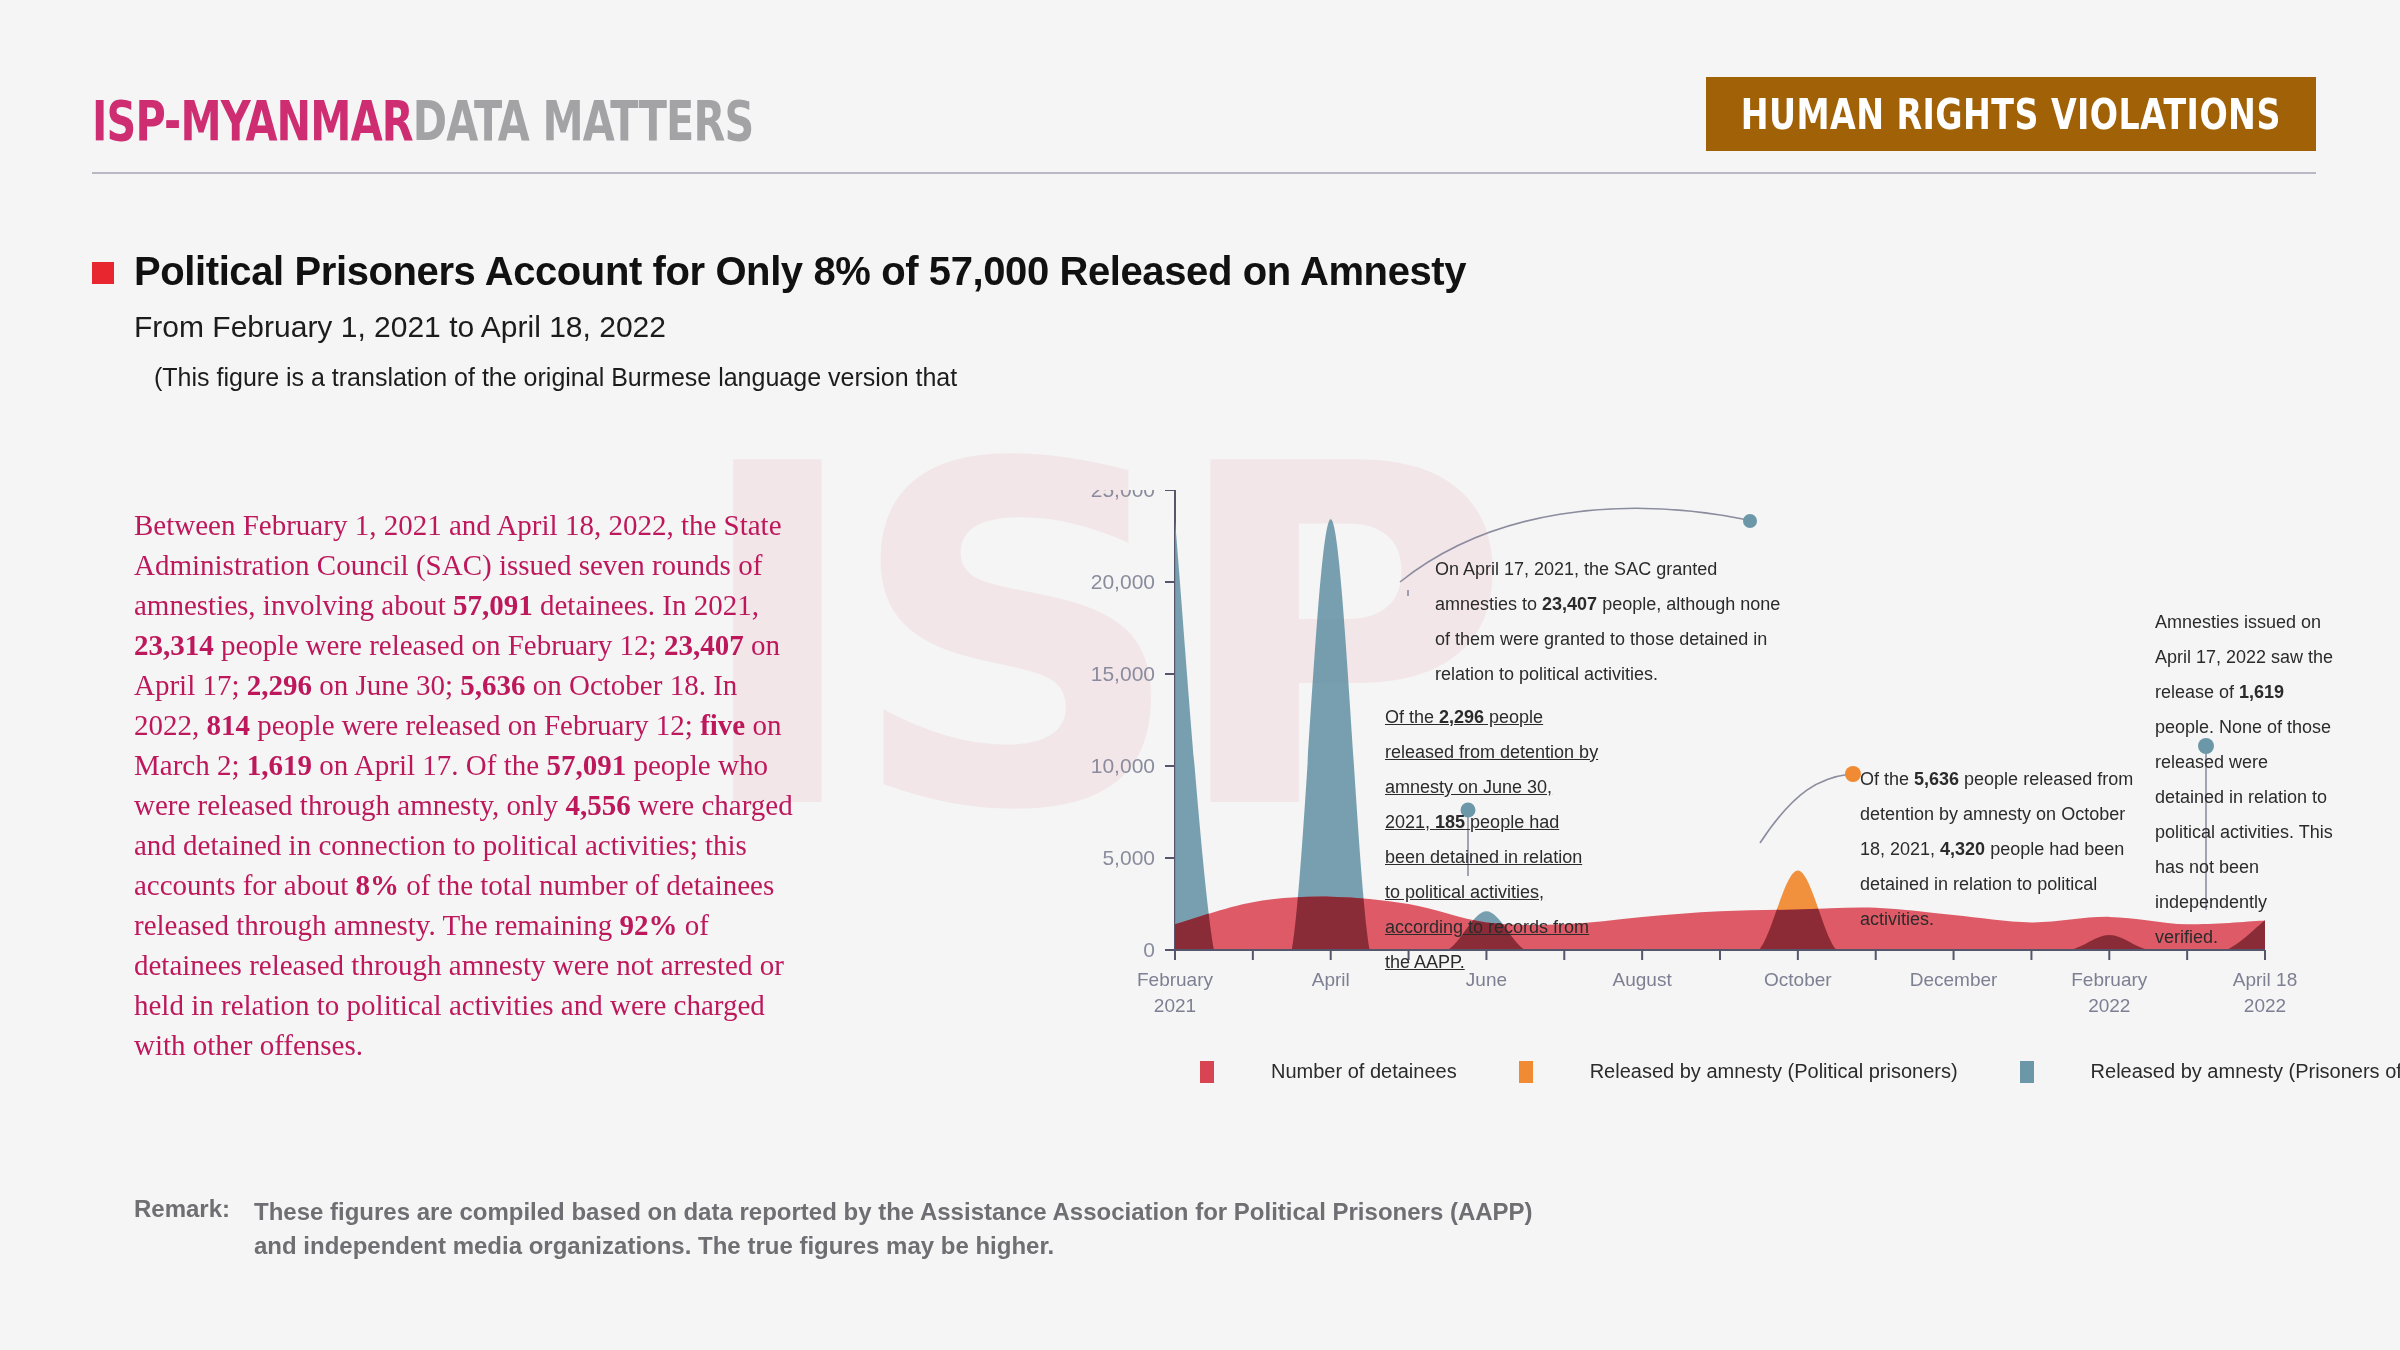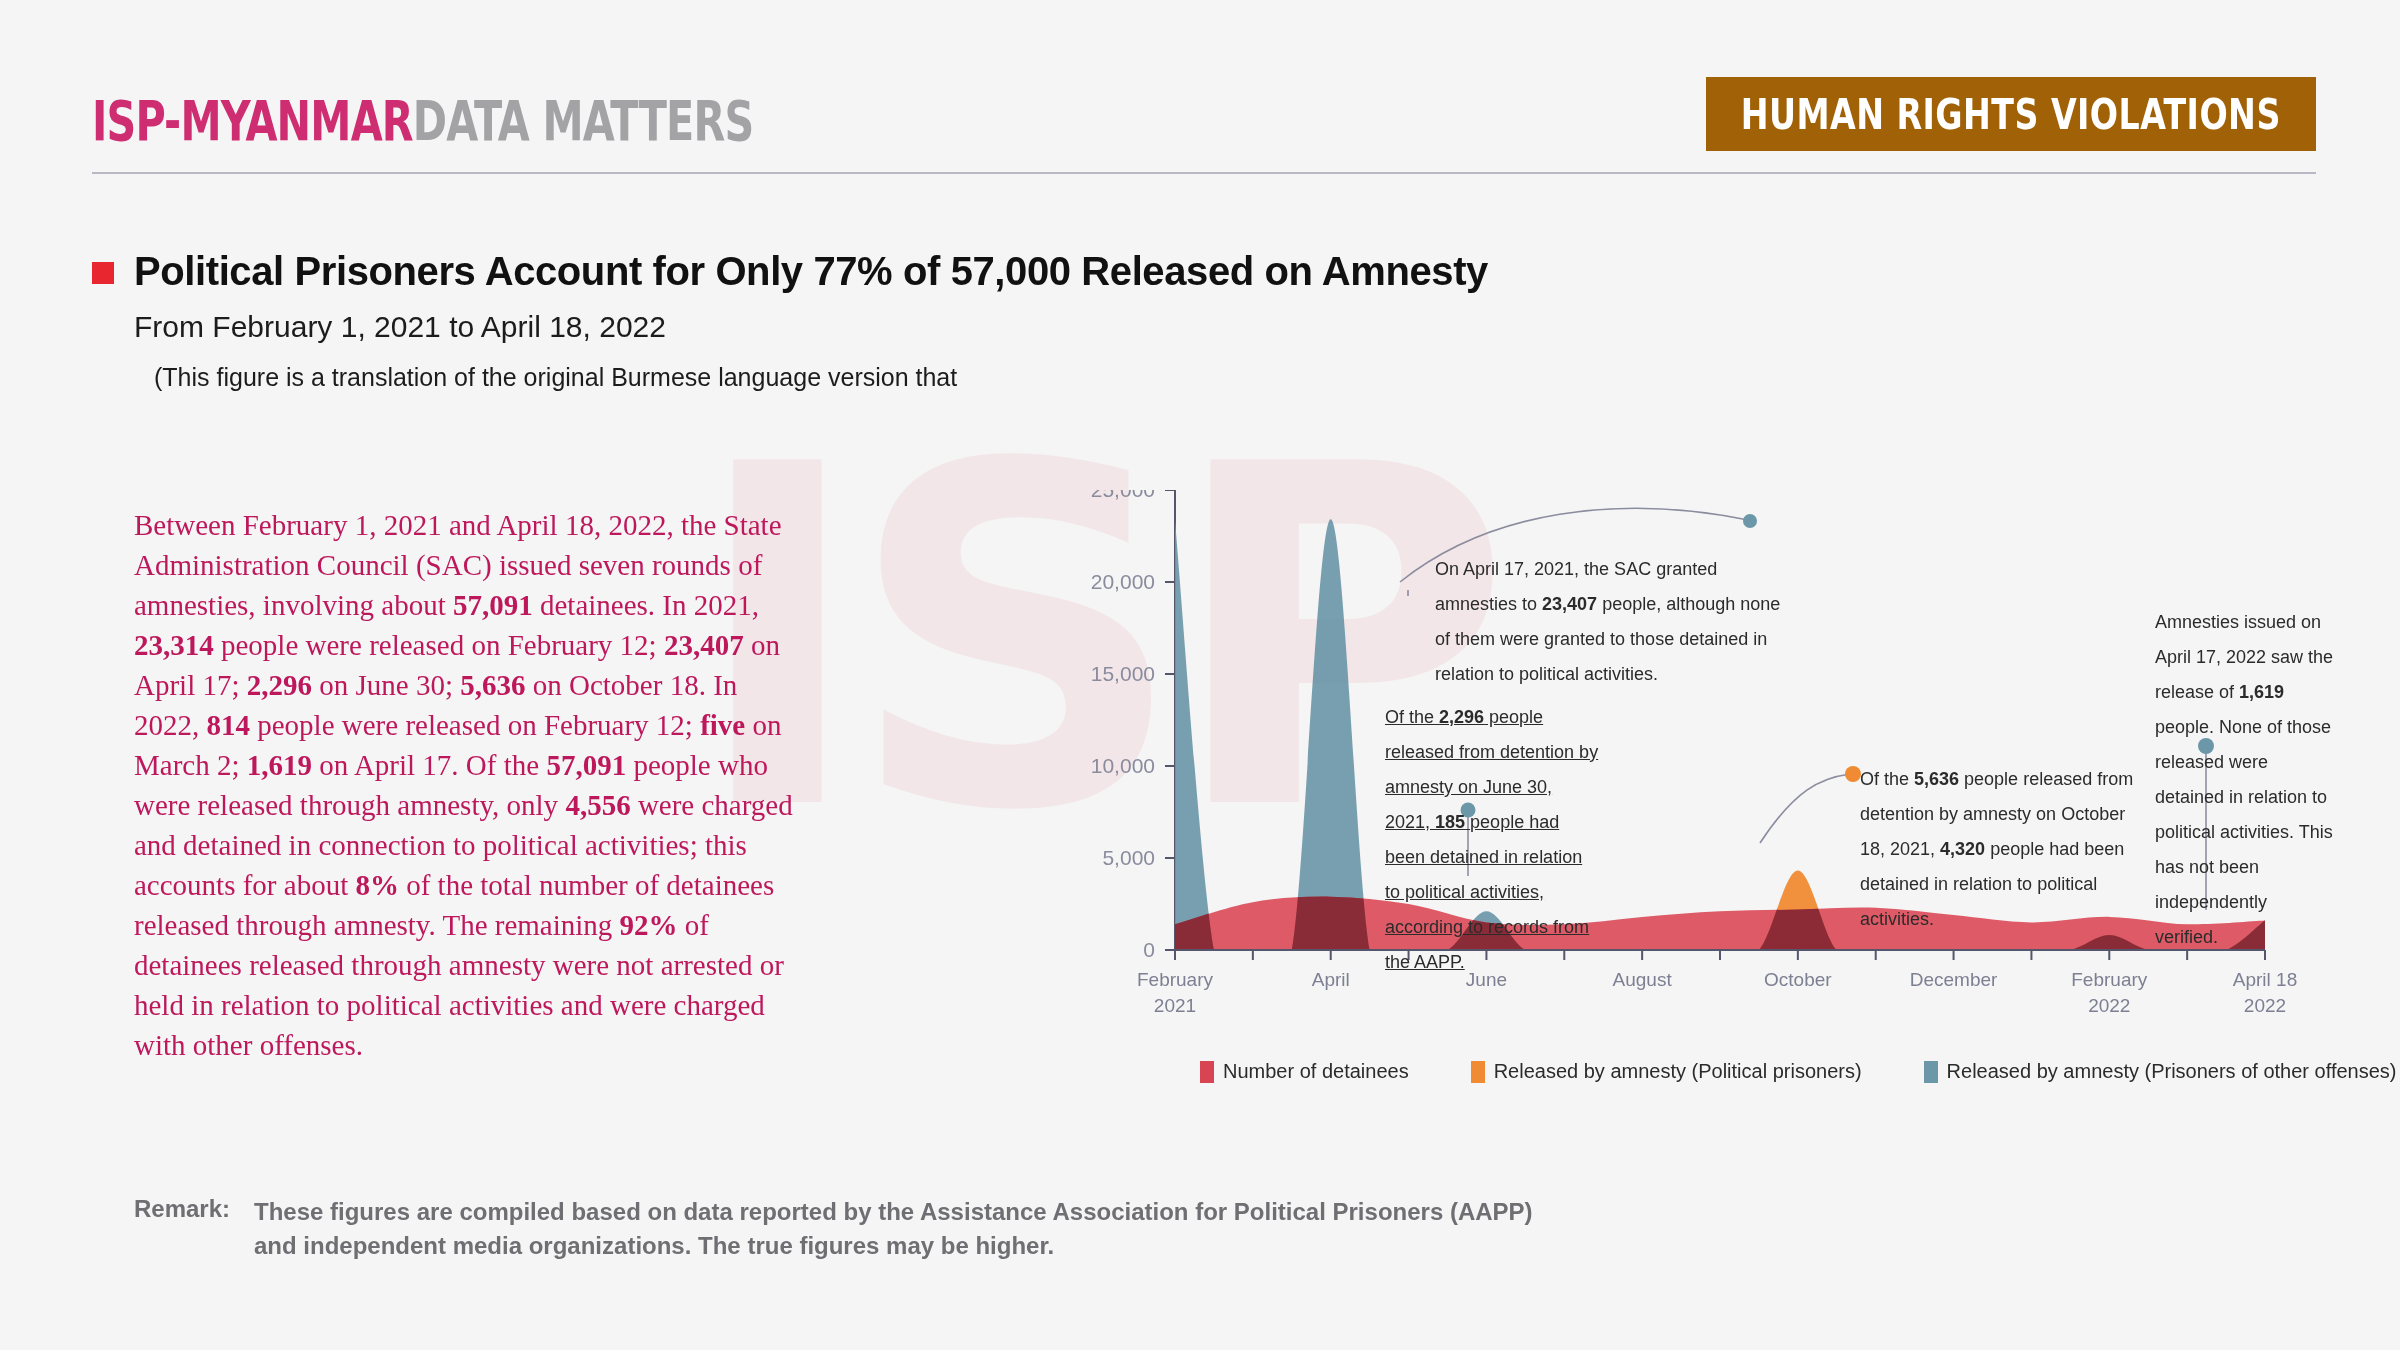--- a/index.html
+++ b/index.html
@@ -61,21 +61,21 @@
   .chart{position:absolute;left:1060px;top:490px;width:1320px;height:600px;z-index:2;}
   .ann{position:absolute;font-size:18px;line-height:35px;color:#2b2b2b;z-index:4;}
   .ann b{font-weight:bold;}
   .ann-a{left:1435px;top:552px;width:360px;}
   .ann-b{left:1385px;top:700px;width:215px;text-decoration:underline;}
   .ann-c{left:1860px;top:762px;width:280px;}
   .ann-d{left:2155px;top:605px;width:180px;}
   .legend{position:absolute;left:1200px;top:1060px;display:flex;align-items:center;z-index:4;}
   .lg{display:flex;align-items:center;margin-right:62px;}
   .lg .sw{width:14px;height:22px;margin-right:9px;flex:none;}
-  .lg .lb{font-size:20px;color:#2b2b2b;white-space:nowrap;}
+  .lg .lb{font-size:20px;color:#2b2b2b;white-space:nowrap;margin-left:48px;}
   
   .remark{position:absolute;left:134px;top:1195px;display:flex;z-index:3;font-weight:bold;}
   .remark .rk{font-size:24px;color:#6e6e73;width:120px;flex:none;}
   .remark .rt{font-size:24px;line-height:34px;color:#6e6e73;max-width:1320px;}
   .axis-label{font-size:19px;fill:#7d7f93;font-family:"Liberation Sans",sans-serif;}
   .tick-label{font-size:21px;fill:#8a8c9e;font-family:"Liberation Sans",sans-serif;}
 </style>
 </head>
 <body>
 
@@ -86,21 +86,21 @@
     <span class="isp">ISP-MYANMAR</span><span class="dm">DATA MATTERS</span>
   </div>
   <div class="logo-rule"></div>
   <div class="banner">
     <span>HUMAN RIGHTS VIOLATIONS</span>
   </div>
 </div>
 
 <div class="title-row">
   <div class="sq"></div>
-  <div class="h1">Political Prisoners Account for Only 77% of 57,000 Released on Amnesty</div>
+  <div class="h1">Political Prisoners Account for Only 8% of 57,000 Released on Amnesty</div>
 </div>
 <div class="h2">From February 1, 2021 to April 18, 2022</div>
 <div class="note">
   <div>(This figure is a translation of the original Burmese language version that</div>
 </div>
 
 <div class="body-copy">Between February 1, 2021 and April 18, 2022, the State Administration Council (SAC) issued seven rounds of amnesties, involving about <b>57,091</b> detainees. In 2021, <b>23,314</b> people were released on February 12; <b>23,407</b> on April 17; <b>2,296</b> on June 30; <b>5,636</b> on October 18. In 2022, <b>814</b> people were released on February 12; <b>five</b> on March 2; <b>1,619</b> on April 17. Of the <b>57,091</b> people who were released through amnesty, only <b>4,556</b> were charged and detained in connection to political activities; this accounts for about <b>8%</b> of the total number of detainees released through amnesty. The remaining <b>92%</b> of detainees released through amnesty were not arrested or held in relation to political activities and were charged with other offenses.</div>
 
 <div class="chart">
   <svg width="1320" height="600" viewBox="0 0 1320 600">

